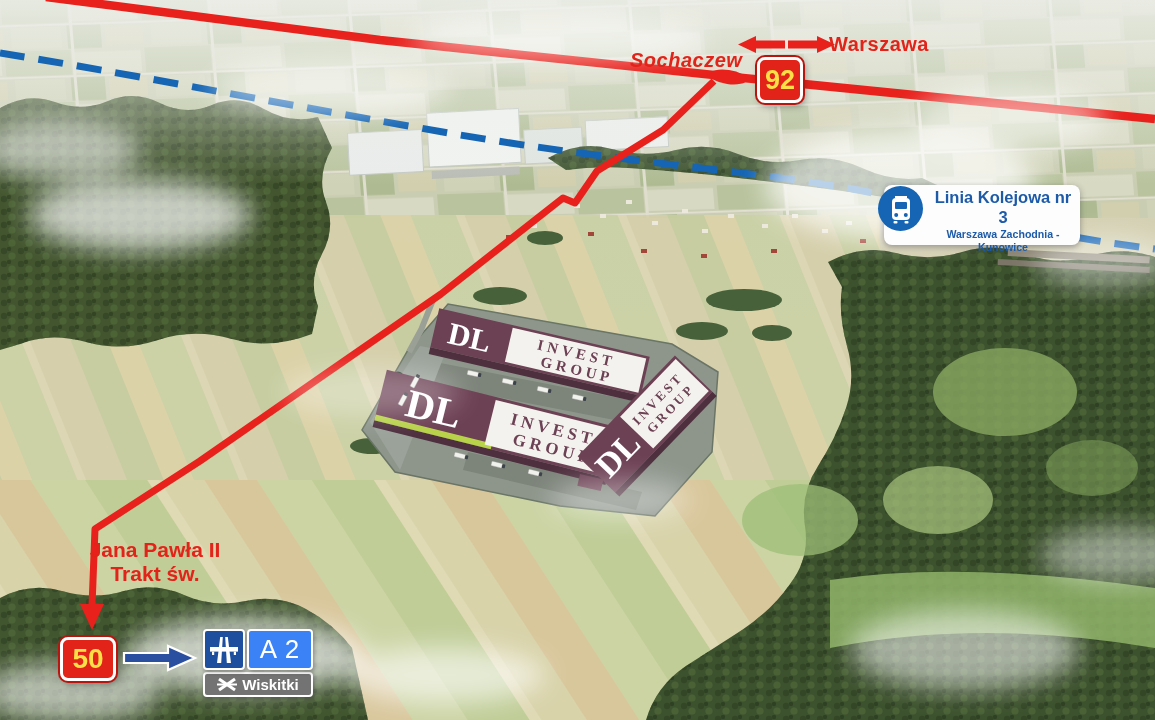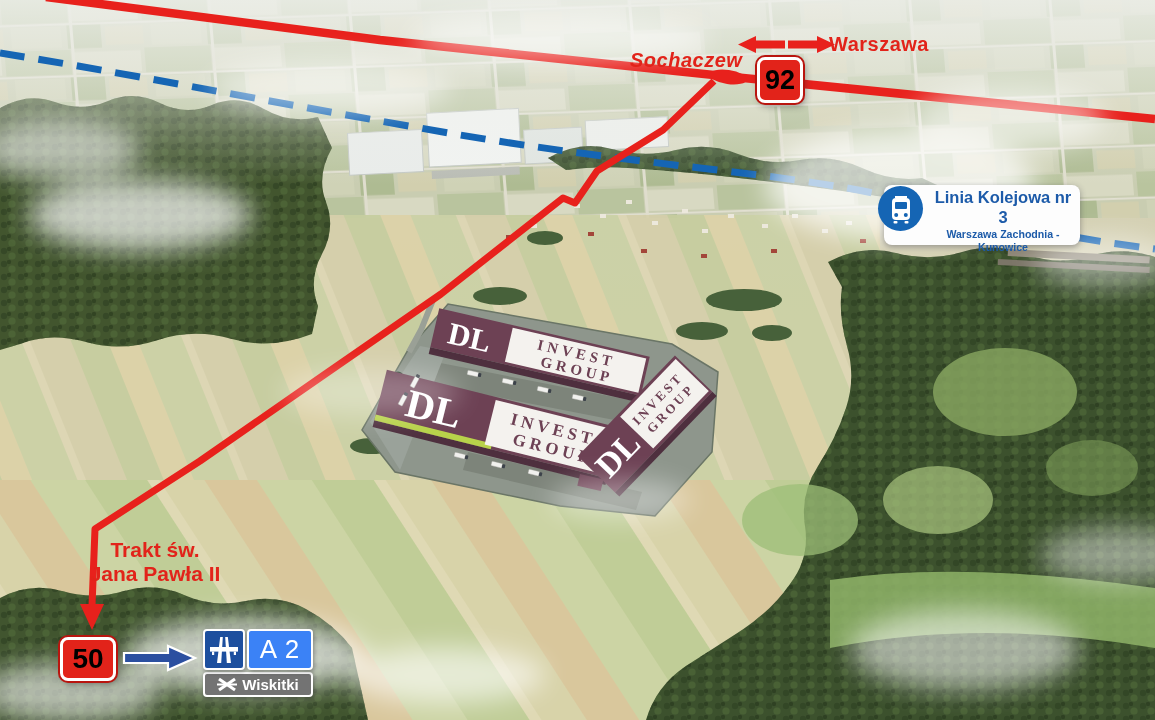--- a/index.html
+++ b/index.html
@@ -5,21 +5,21 @@
   html,body{margin:0;padding:0;background:#222;}
   #stage{position:relative;width:1155px;height:720px;overflow:hidden;
          font-family:"Liberation Sans",sans-serif;background:#d3cdae;}
   #stage svg.bg{position:absolute;left:0;top:0;}
   .abs{position:absolute;}
   
   .dir-label{color:#e2231a;font-weight:bold;font-size:20px;letter-spacing:.5px;}
   
   .road-badge{background:#e2231a;border:3px solid #fff;border-radius:8px;
       box-shadow:0 0 0 2px #b9150f, 2px 3px 7px rgba(40,40,40,.45);
-      color:#000000;font-weight:bold;display:flex;align-items:center;justify-content:center;}
+      color:#fde047;font-weight:bold;display:flex;align-items:center;justify-content:center;}
   
   .rail-box{background:#fdfdfd;border-radius:8px;box-shadow:0 2px 6px rgba(60,60,70,.45);
       width:196px;height:60px;}
   .rail-circle{position:absolute;left:-6px;top:1px;width:45px;height:45px;border-radius:50%;
       background:#1565b4;display:flex;align-items:center;justify-content:center;}
   .rail-texts{position:absolute;left:44px;top:3px;width:150px;text-align:center;color:#1d5ba9;}
   .rail-title{font-size:16.5px;font-weight:bold;line-height:1.2;}
   .rail-sub{font-size:10.6px;font-weight:bold;line-height:1.3;}
   
   .street-label{color:#e2231a;font-weight:bold;font-size:21px;line-height:1.15;text-align:center;width:170px;}
@@ -266,22 +266,22 @@
         <rect x="19.5" y="28" width="4" height="2.4" rx="1" fill="#fff"></rect>
       </svg>
     </div>
     <div class="rail-texts">
       <div class="rail-title">Linia Kolejowa nr 3</div>
       <div class="rail-sub">Warszawa Zachodnia - Kunowice</div>
     </div>
   </div>
 
   <div class="abs street-label" style="left:70px;top:538px;">
+    <div>Jana Pawła II</div>
     <div>Trakt św.</div>
-    <div>Jana Pawła II</div>
   </div>
 
   <div class="abs road-badge" style="left:60px;top:637px;width:50px;height:38px;font-size:28px;text-align:center;">50</div>
 
   <svg class="abs" style="left:122px;top:644px;" width="76" height="28">
     <polygon points="2,9 46,9 46,2 73,14 46,26 46,19 2,19" fill="#2b4fa0" stroke="#ffffff" stroke-width="2.2"></polygon>
   </svg>
 
   <div class="abs a2sign" style="left:203px;top:629px;">
     <div class="a2row">

